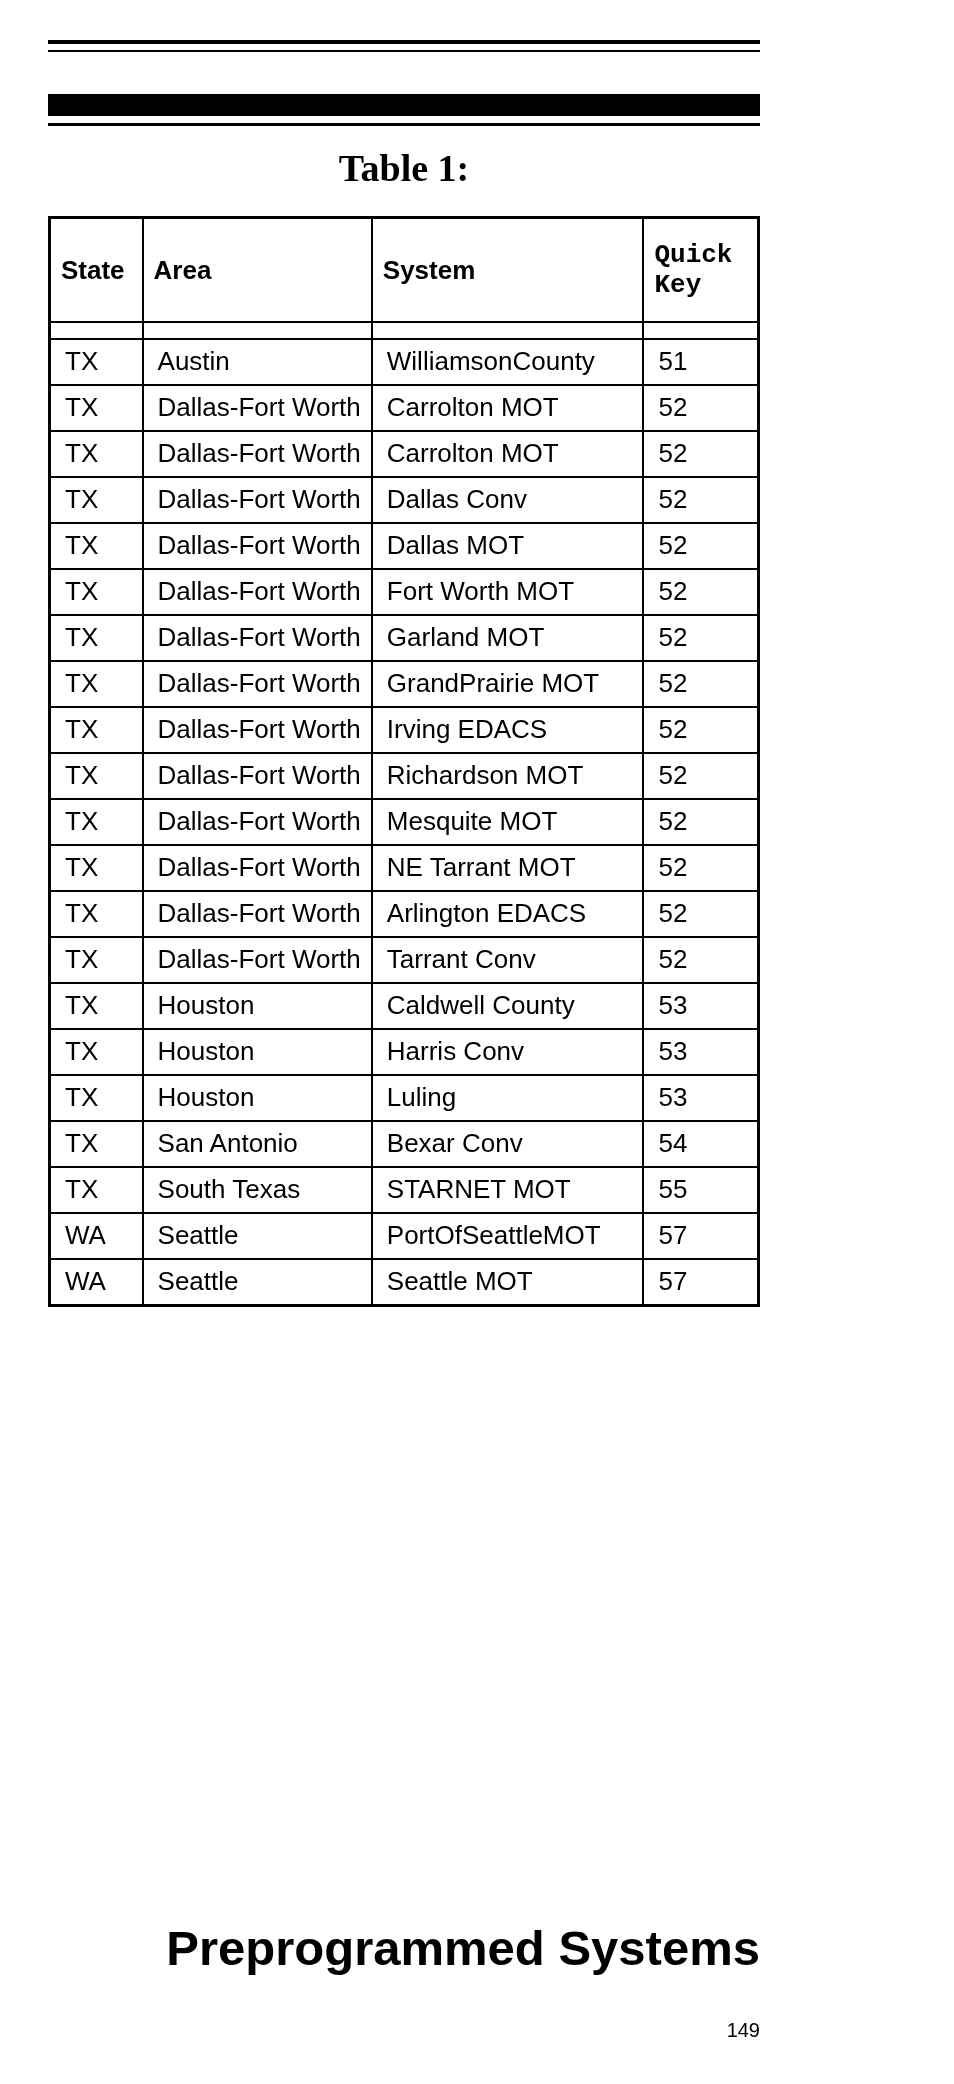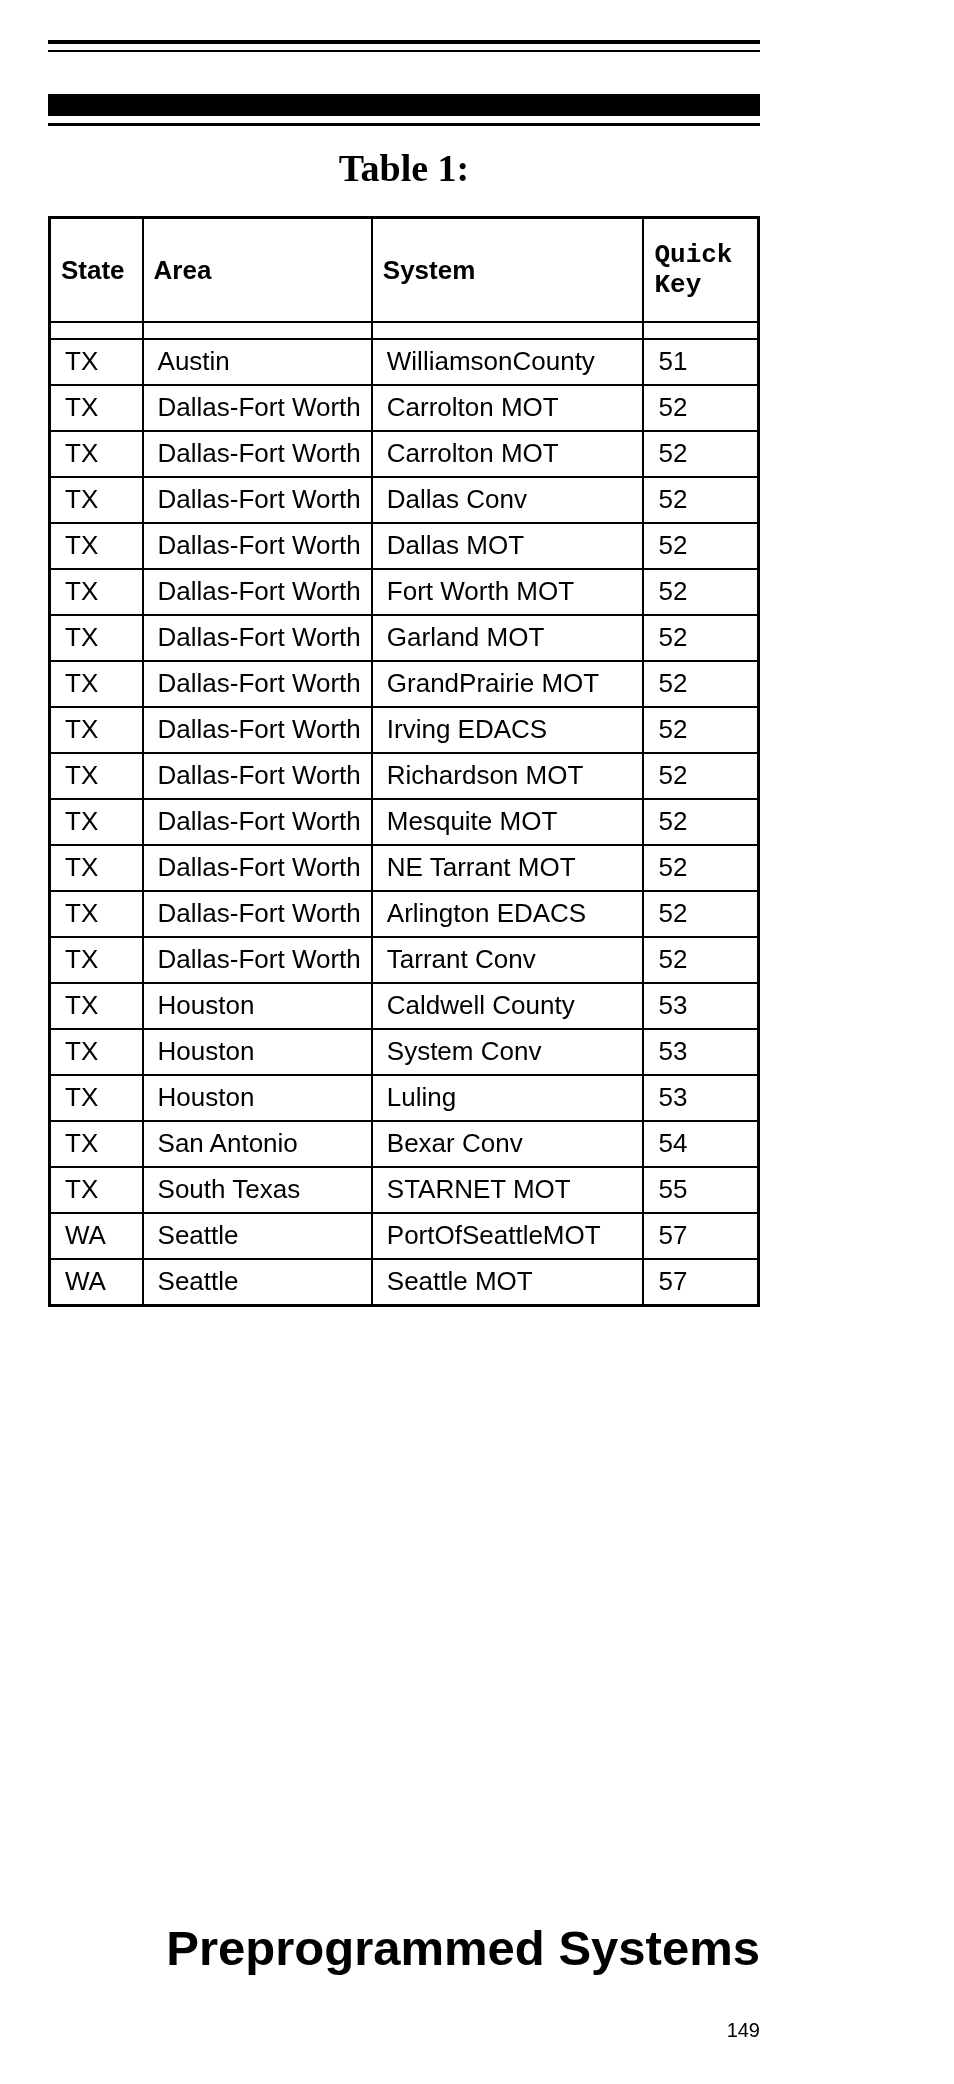--- a/index.html
+++ b/index.html
@@ -210,21 +210,21 @@
         </tr>
         <tr>
           <td>TX</td>
           <td>Houston</td>
           <td>Caldwell County</td>
           <td>53</td>
         </tr>
         <tr>
           <td>TX</td>
           <td>Houston</td>
-          <td>System Conv</td>
+          <td>Harris Conv</td>
           <td>53</td>
         </tr>
         <tr>
           <td>TX</td>
           <td>Houston</td>
           <td>Luling</td>
           <td>53</td>
         </tr>
         <tr>
           <td>TX</td>

